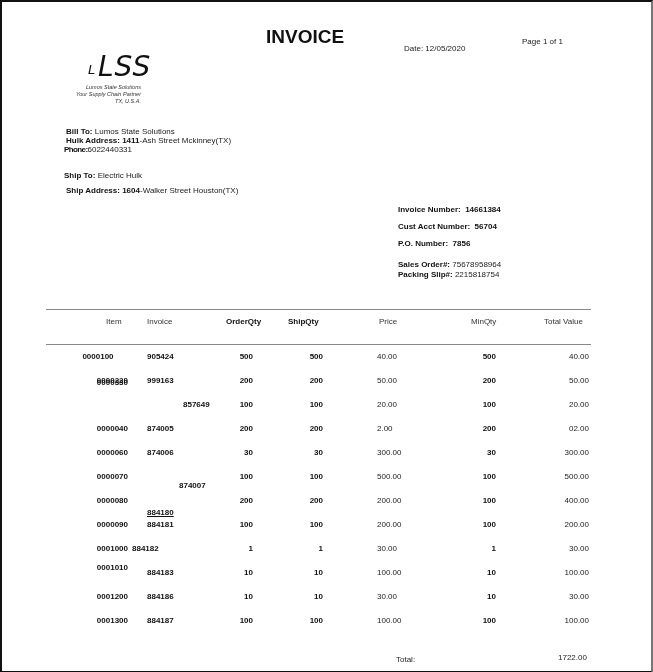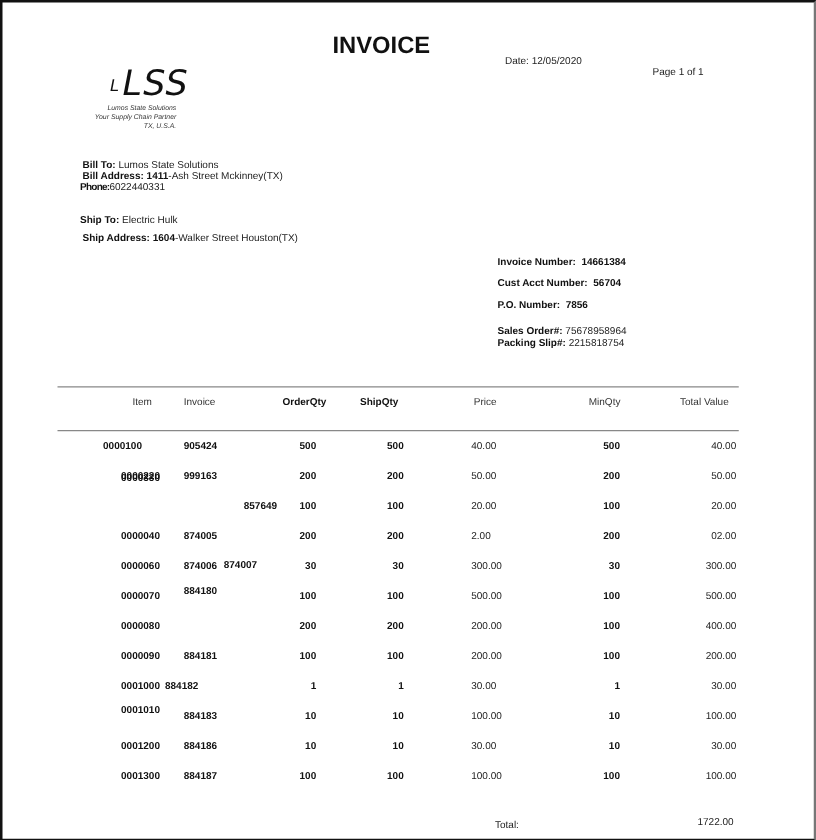--- a/index.html
+++ b/index.html
@@ -4,21 +4,21 @@
 <style>
   html, body { margin: 0; padding: 0; background: #ffffff; }
   body { width: 653px; height: 672px; position: relative; overflow: hidden;
          font-family: "Liberation Sans", sans-serif; color: #222; }
   .page { position: absolute; left: 0; top: 0; width: 649px; height: 669px;
           border-left: 2px solid #111; border-top: 2px solid #111;
           border-bottom: 2px solid #111; border-right: 2px solid #777; box-sizing: content-box; }
   .abs { position: absolute; white-space: nowrap; }
   .title { left: 264px; top: 24px; font-size: 19px; font-weight: bold; color: #111; }
   .date { left: 402px; top: 42px; font-size: 8px; }
-  .pageno { left: 520px; top: 35px; font-size: 8px; margin-top: 16px; }
+  .pageno { left: 520px; top: 35px; font-size: 8px; }
   .logo-l { left: 86px; top: 60px; font-size: 13px; font-style: italic; font-family: "DejaVu Sans", sans-serif; color: #111; }
   .logo-lss { left: 96px; top: 48px; font-size: 28px; font-style: italic; font-family: "DejaVu Sans", sans-serif; color: #111; letter-spacing: 1px; font-weight: 300; }
   .logo-sub { right: 510px; font-size: 5.5px; font-style: italic; text-align: right; color: #333; }
   .info { font-size: 8px; }
   .info b { color: #111; }
   .hr { position: absolute; left: 44px; width: 545px; height: 0; border-top: 1px solid #888; }
   .th { position: absolute; top: 315px; font-size: 8px; color: #333; }
   .th.bold { font-weight: bold; color: #111; }
   .cell { position: absolute; font-size: 8px; }
   .cell.b { font-weight: bold; color: #111; }
@@ -42,21 +42,21 @@
     <div class="abs logo-sub" style="top:82px;">Lumos State Solutions</div>
     <div class="abs logo-sub" style="top:89px;">Your Supply Chain Partner</div>
     <div class="abs logo-sub" style="top:96px;">TX, U.S.A.</div>
   </div>
 
   <div class="abs info" style="left:64px; top:125px;">
     <b>Bill To:</b>
     <span>Lumos State Solutions</span>
   </div>
   <div class="abs info" style="left:64px; top:134px;">
-    <b>Bill Address:</b>
+    <b>Hulk Address:</b>
     <b>1411</b><span>-Ash Street Mckinney(TX)</span>
   </div>
   <div class="abs info" style="left:62px; top:143px;">
     <b style="letter-spacing:-0.6px;">Phone:</b><span>6022440331</span>
   </div>
 
   <div class="abs info" style="left:62px; top:169px;">
     <b>Ship To:</b>
     <span>Electric Hulk</span>
   </div>
@@ -112,21 +112,21 @@
         <div class="cell b r" style="top: 374px; left: 66px; width: 60px;">0000220</div>
         <div class="cell b" style="top: 374px; left: 145px;">999163</div>
         <div class="cell b r" style="top: 374px; left: 191px; width: 60px;">200</div>
         <div class="cell b r" style="top: 374px; left: 261px; width: 60px;">200</div>
         <div class="cell " style="top: 374px; left: 375px;">50.00</div>
         <div class="cell b r" style="top: 374px; left: 434px; width: 60px;">200</div>
         <div class="cell r" style="top: 374px; left: 527px; width: 60px;">50.00</div>
       </div>
       <div>
         <div class="cell b r" style="top: 376px; left: 66px; width: 60px;">0000330</div>
-        <div class="cell b" style="top: 398px; left: 161px; padding-left: 32px;">857649</div>
+        <div class="cell b" style="top: 398px; left: 149px; padding-left: 32px;">857649</div>
         <div class="cell b r" style="top: 398px; left: 191px; width: 60px;">100</div>
         <div class="cell b r" style="top: 398px; left: 261px; width: 60px;">100</div>
         <div class="cell " style="top: 398px; left: 375px;">20.00</div>
         <div class="cell b r" style="top: 398px; left: 434px; width: 60px;">100</div>
         <div class="cell r" style="top: 398px; left: 527px; width: 60px;">20.00</div>
       </div>
       <div>
         <div class="cell b r" style="top: 422px; left: 66px; width: 60px;">0000040</div>
         <div class="cell b" style="top: 422px; left: 145px;">874005</div>
         <div class="cell b r" style="top: 422px; left: 191px; width: 60px;">200</div>
@@ -139,30 +139,30 @@
         <div class="cell b r" style="top: 446px; left: 66px; width: 60px;">0000060</div>
         <div class="cell b" style="top: 446px; left: 145px;">874006</div>
         <div class="cell b r" style="top: 446px; left: 191px; width: 60px;">30</div>
         <div class="cell b r" style="top: 446px; left: 261px; width: 60px;">30</div>
         <div class="cell " style="top: 446px; left: 375px;">300.00</div>
         <div class="cell b r" style="top: 446px; left: 434px; width: 60px;">30</div>
         <div class="cell r" style="top: 446px; left: 527px; width: 60px;">300.00</div>
       </div>
       <div>
         <div class="cell b r" style="top: 470px; left: 66px; width: 60px;">0000070</div>
-        <div class="cell b" style="top: 445px; left: 145px; padding-left: 32px;">874007</div>
+        <div class="cell b" style="top: 479px; left: 145px; padding-left: 32px;">874007</div>
         <div class="cell b r" style="top: 470px; left: 191px; width: 60px;">100</div>
         <div class="cell b r" style="top: 470px; left: 261px; width: 60px;">100</div>
         <div class="cell " style="top: 470px; left: 375px;">500.00</div>
         <div class="cell b r" style="top: 470px; left: 434px; width: 60px;">100</div>
         <div class="cell r" style="top: 470px; left: 527px; width: 60px;">500.00</div>
       </div>
       <div>
         <div class="cell b r" style="top: 494px; left: 66px; width: 60px;">0000080</div>
-        <div class="cell b" style="top: 466px; left: 145px;">884180</div>
+        <div class="cell b" style="top: 506px; left: 145px; text-decoration: underline;">884180</div>
         <div class="cell b r" style="top: 494px; left: 191px; width: 60px;">200</div>
         <div class="cell b r" style="top: 494px; left: 261px; width: 60px;">200</div>
         <div class="cell " style="top: 494px; left: 375px;">200.00</div>
         <div class="cell b r" style="top: 494px; left: 434px; width: 60px;">100</div>
         <div class="cell r" style="top: 494px; left: 527px; width: 60px;">400.00</div>
       </div>
       <div>
         <div class="cell b r" style="top: 518px; left: 66px; width: 60px;">0000090</div>
         <div class="cell b" style="top: 518px; left: 145px;">884181</div>
         <div class="cell b r" style="top: 518px; left: 191px; width: 60px;">100</div>

